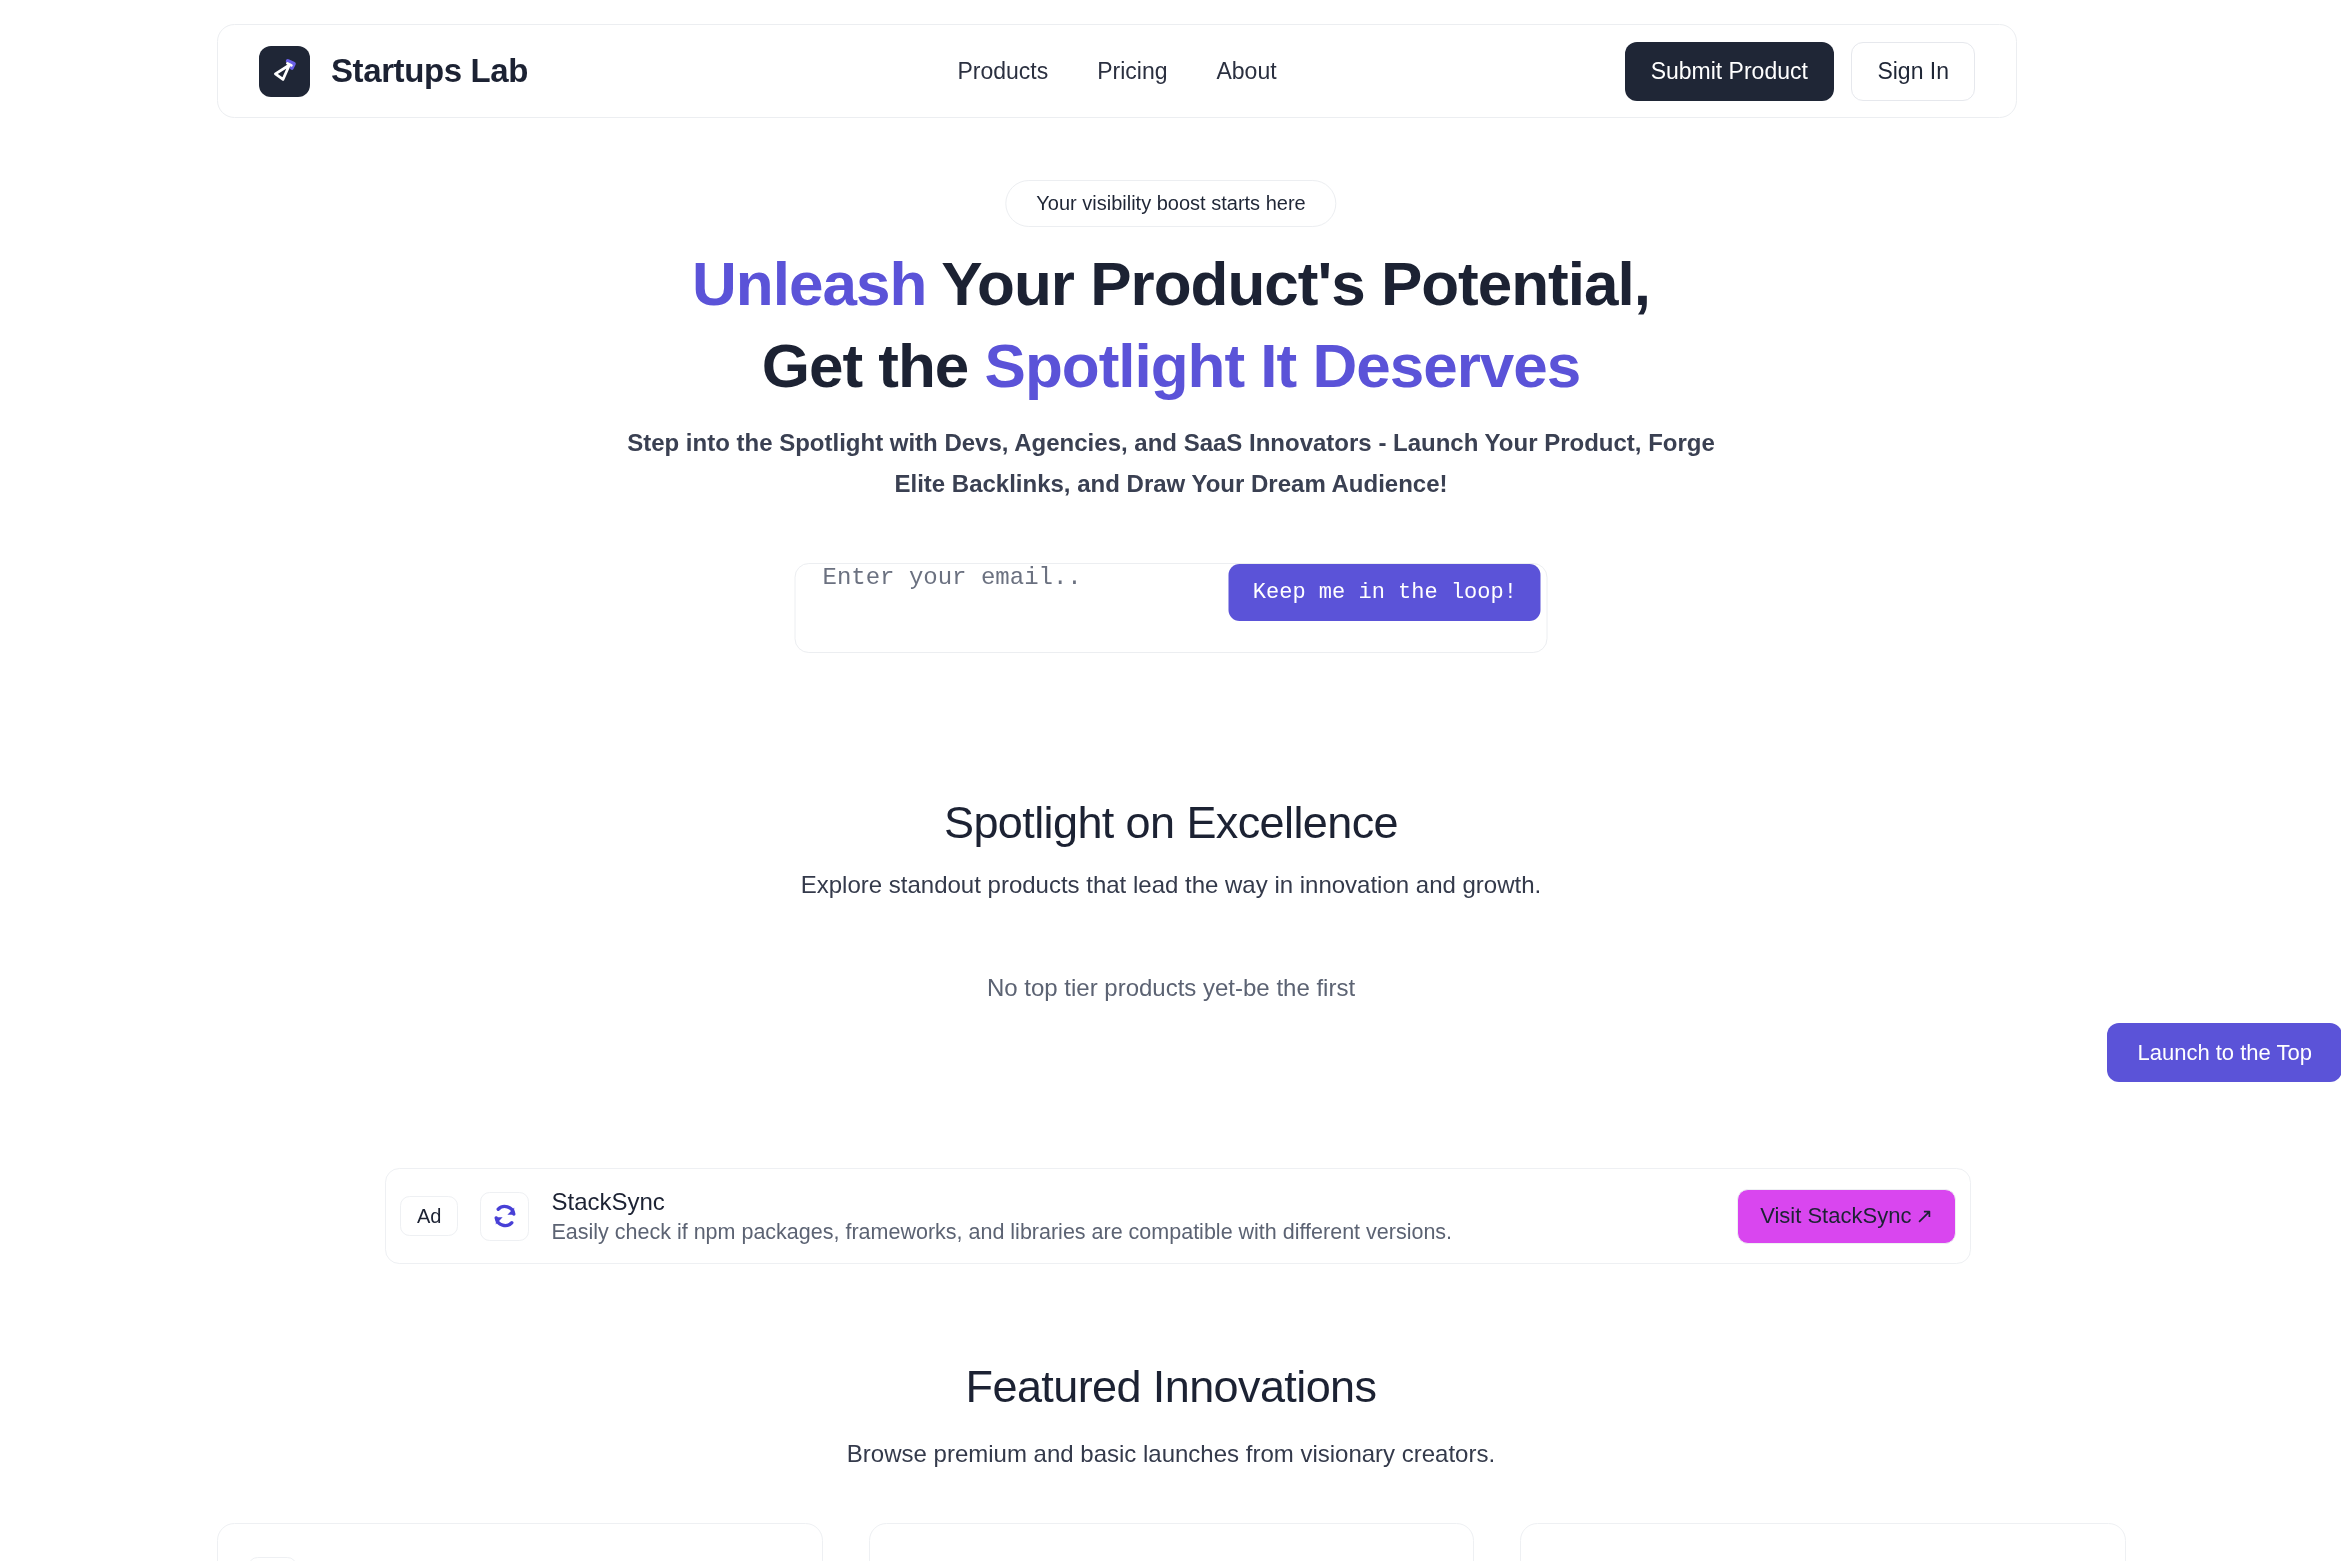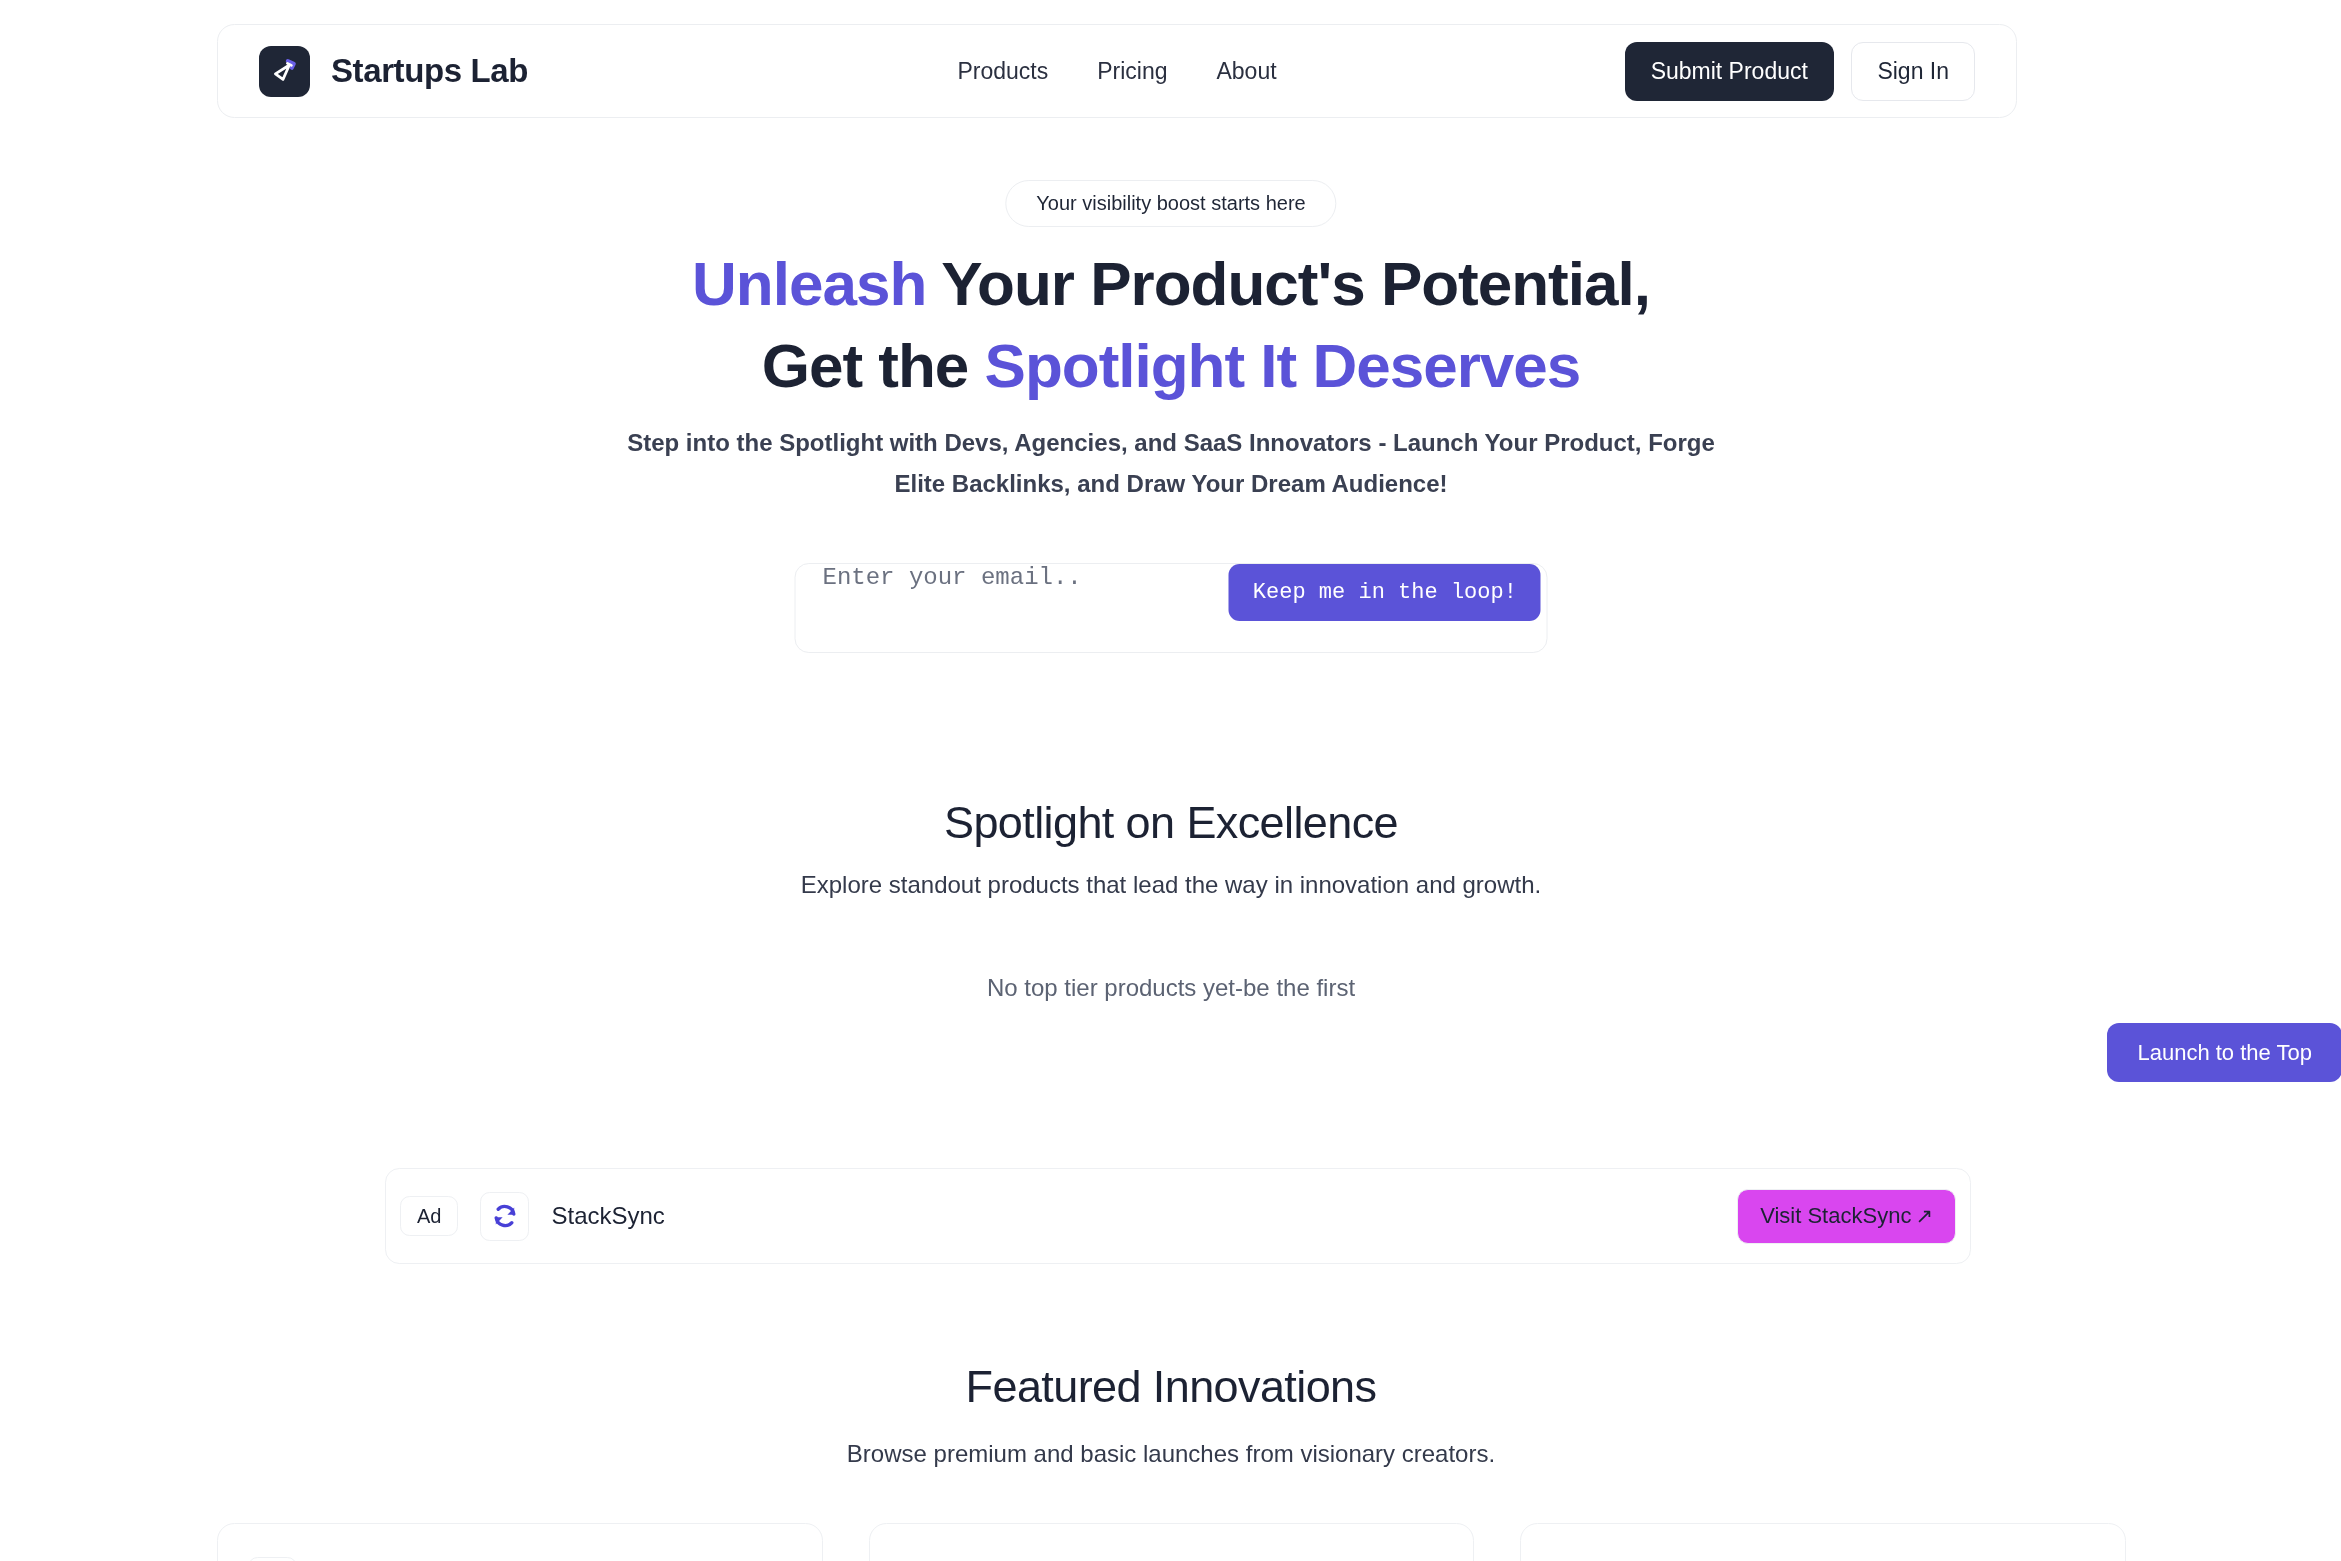--- a/index.html
+++ b/index.html
@@ -351,20 +351,21 @@
     <div class="ad-icon">
       <svg width="32" height="32" viewBox="0 0 40 40" fill="none">
         <path d="M31 17.5 A11.5 11.5 0 0 0 11.5 11.5" stroke="#4840d6" stroke-width="4.2" stroke-linecap="round"></path>
         <path d="M9 22.5 A11.5 11.5 0 0 0 28.5 28.5" stroke="#4840d6" stroke-width="4.2" stroke-linecap="round"></path>
         <path d="M31.5 9.5 L31.5 18.5 L23 18.5 Z" fill="#4840d6"></path>
         <path d="M8.5 30.5 L8.5 21.5 L17 21.5 Z" fill="#4840d6"></path>
       </svg>
     </div>
     <div class="ad-text">
       <div class="ad-title">StackSync</div>
+      <div class="ad-desc">Easily check if npm packages, frameworks, and libraries are compatible with different versions.</div>
     </div>
     <button class="ad-visit">
       <span>Visit StackSync</span>
       <span class="arrow">↗</span>
     </button>
   </div>
 
   <h2 class="sec-title" id="featured-title">Featured Innovations</h2>
   <p class="sec-sub" id="featured-sub">Browse premium and basic launches from visionary creators.</p>
 

